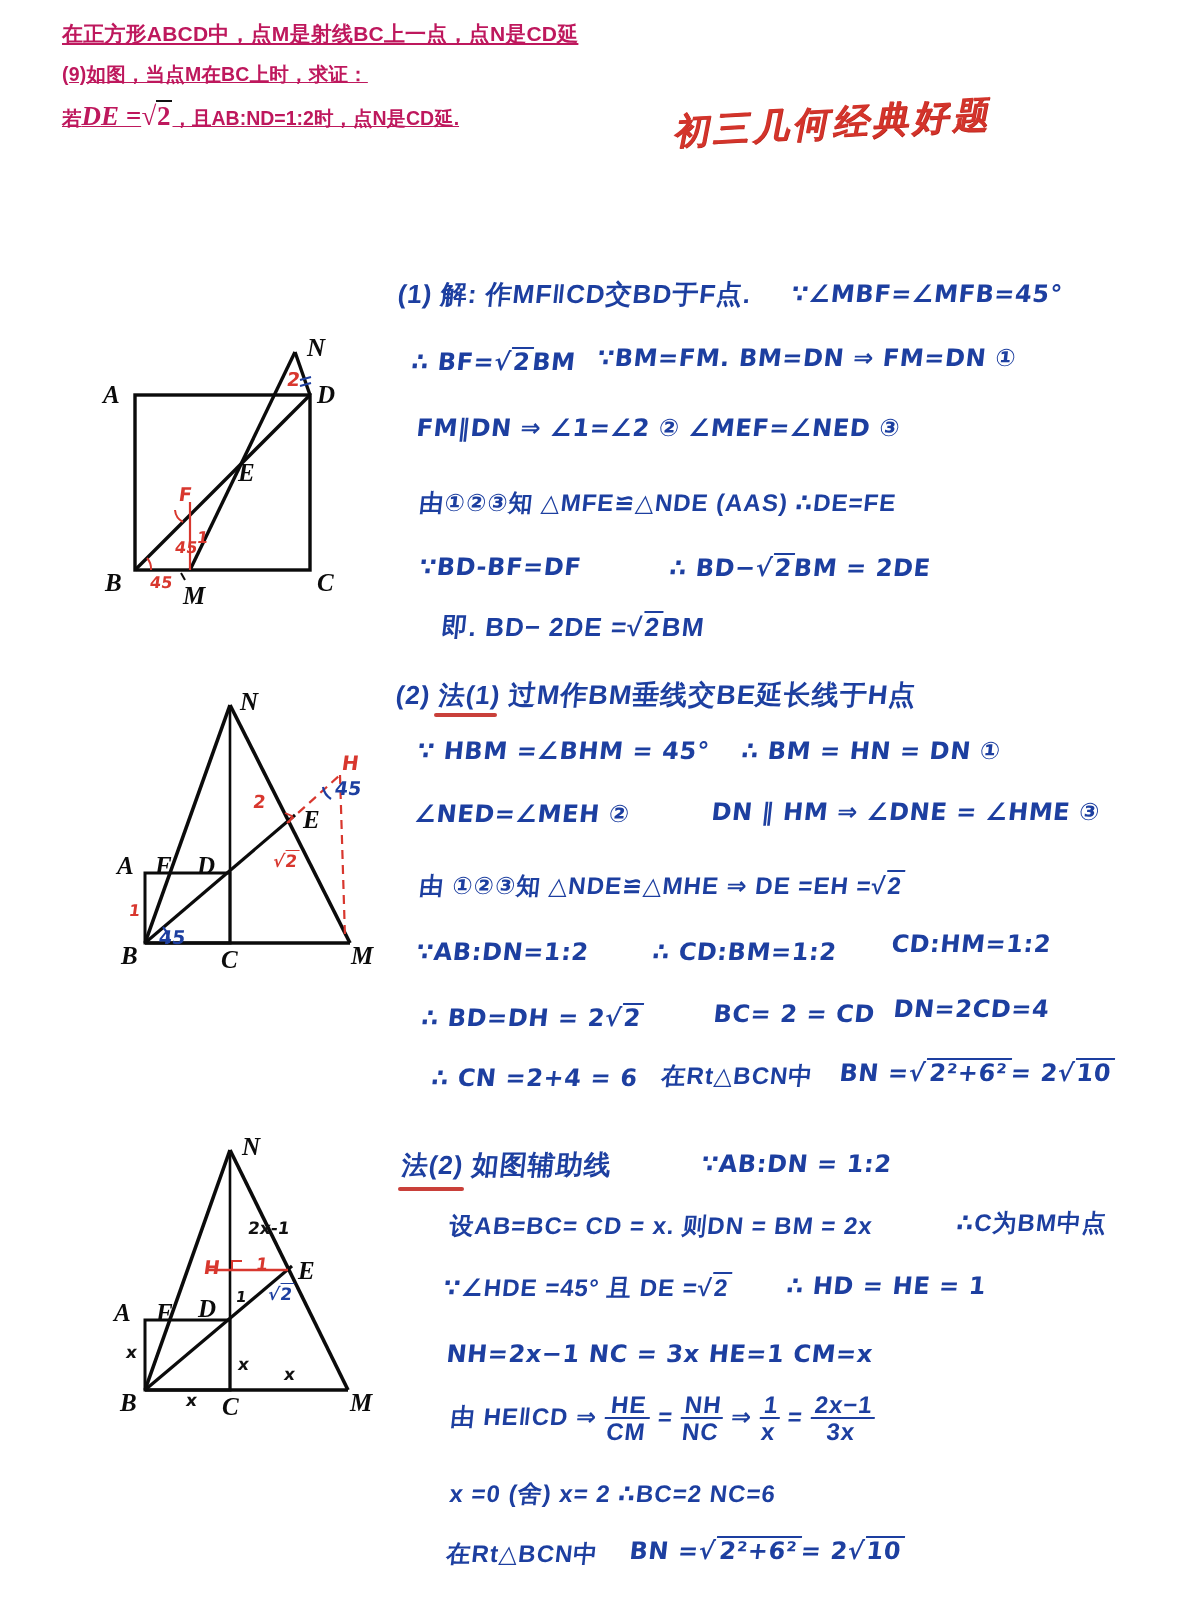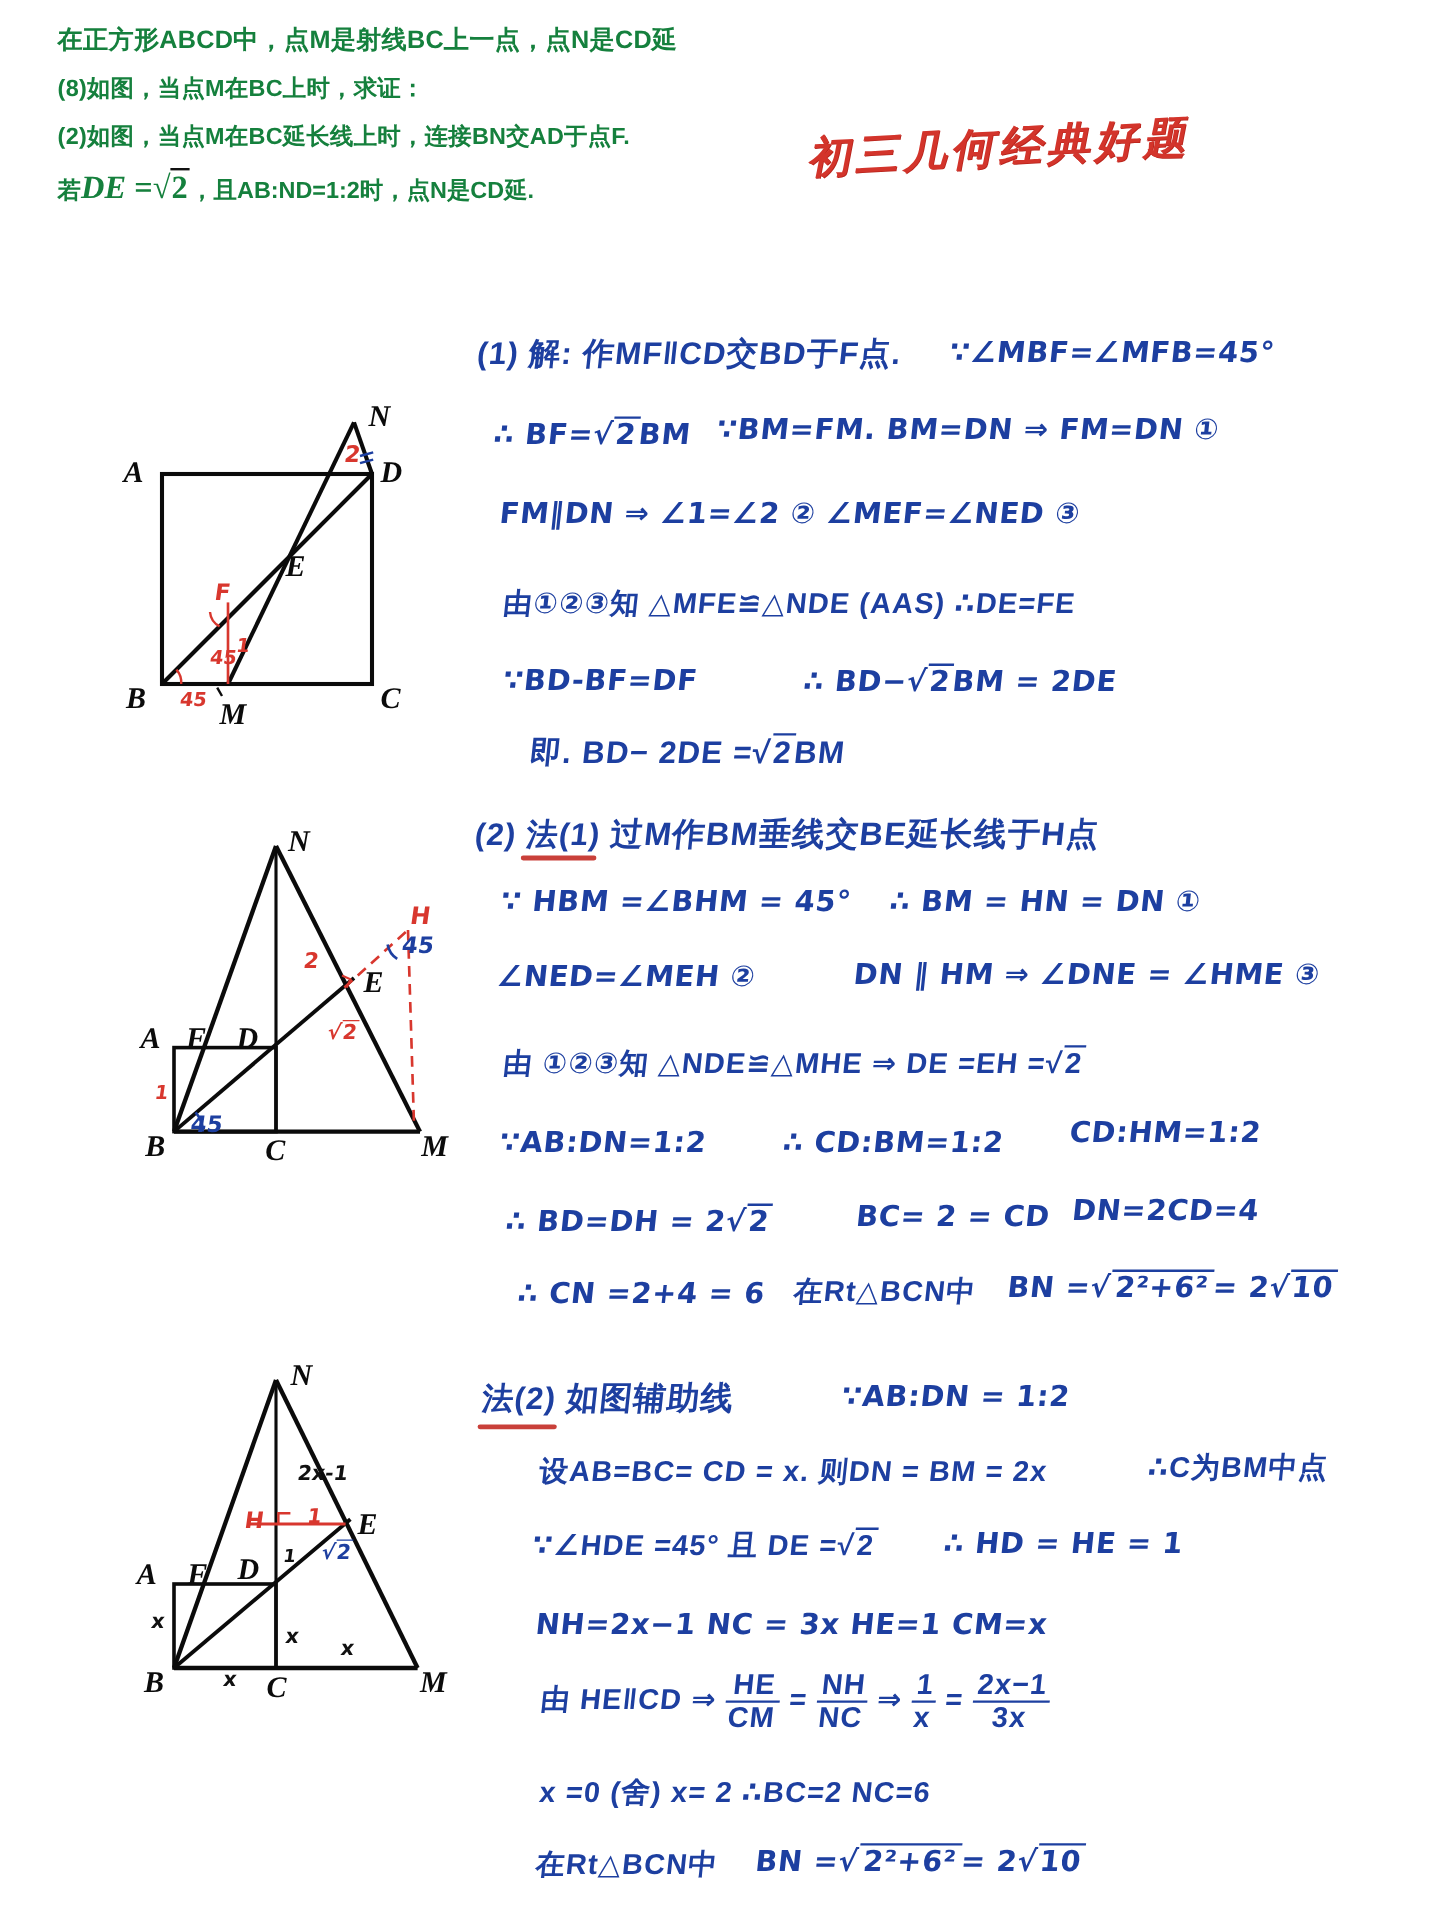--- a/index.html
+++ b/index.html
@@ -5,21 +5,21 @@
 <style>
   html,body{margin:0;padding:0;}
   body{
     width:1199px;height:1600px;background:#ffffff;
     font-family:"Liberation Sans","DejaVu Sans",sans-serif;
     position:relative;overflow:hidden;
   }
   .page{position:relative;width:1199px;height:1600px;}
 
   
-  .problem{position:absolute;left:48px;top:14px;width:620px;color:#15803d;}
+  .problem{position:absolute;left:62px;top:14px;width:620px;color:#be185d;text-decoration:underline;}
   .pline{font-size:21px;font-weight:700;letter-spacing:0.2px;line-height:40px;white-space:nowrap;}
   .pline.sub{font-size:19.5px;}
   .formula{font-family:"Liberation Serif","DejaVu Serif",serif;font-style:italic;
            font-size:30px;font-weight:600;line-height:48px;white-space:nowrap;}
   .formula .num{font-style:normal;}
   .rad{display:inline-block;position:relative;font-style:normal;}
   .rad > .sign{font-style:normal;}
   .ovl{border-top:2px solid #111;padding:0 2px 0 1px;display:inline-block;line-height:1.05;}
   .mixline{font-size:19.5px;font-weight:700;white-space:nowrap;line-height:44px;}
   .mixline .mf{font-family:"Liberation Serif","DejaVu Serif",serif;font-style:italic;font-size:27px;font-weight:600;}
@@ -60,22 +60,21 @@
   .klbl{position:absolute;color:#111;font-family:"DejaVu Sans",sans-serif;
         font-weight:700;font-size:17px;line-height:1;transform:skewX(-8deg);}
 </style>
 </head>
 <body>
 
 <div class="page">
 
   <div class="problem">
     <div class="pline">在正方形ABCD中，点M是射线BC上一点，点N是CD延</div>
-    <div class="pline sub">(8)如图，当点M在BC上时，求证：</div>
-    <div class="pline sub">(2)如图，当点M在BC延长线上时，连接BN交AD于点F.</div>
+    <div class="pline sub">(9)如图，当点M在BC上时，求证：</div>
     <div class="mixline">
       <span>若</span><span class="mf">DE =</span><span class="mf rad">√<span class="ovl" style="font-style:normal">2</span></span><span>，且AB:ND=1:2时，点N是CD延.</span>
     </div>
   </div>
 
   <div class="redtitle">初三几何经典好题</div>
 
   <div class="fig" style="left:95px;top:330px;width:290px;height:290px;">
     <svg width="290" height="290" viewBox="0 0 290 290">
 

